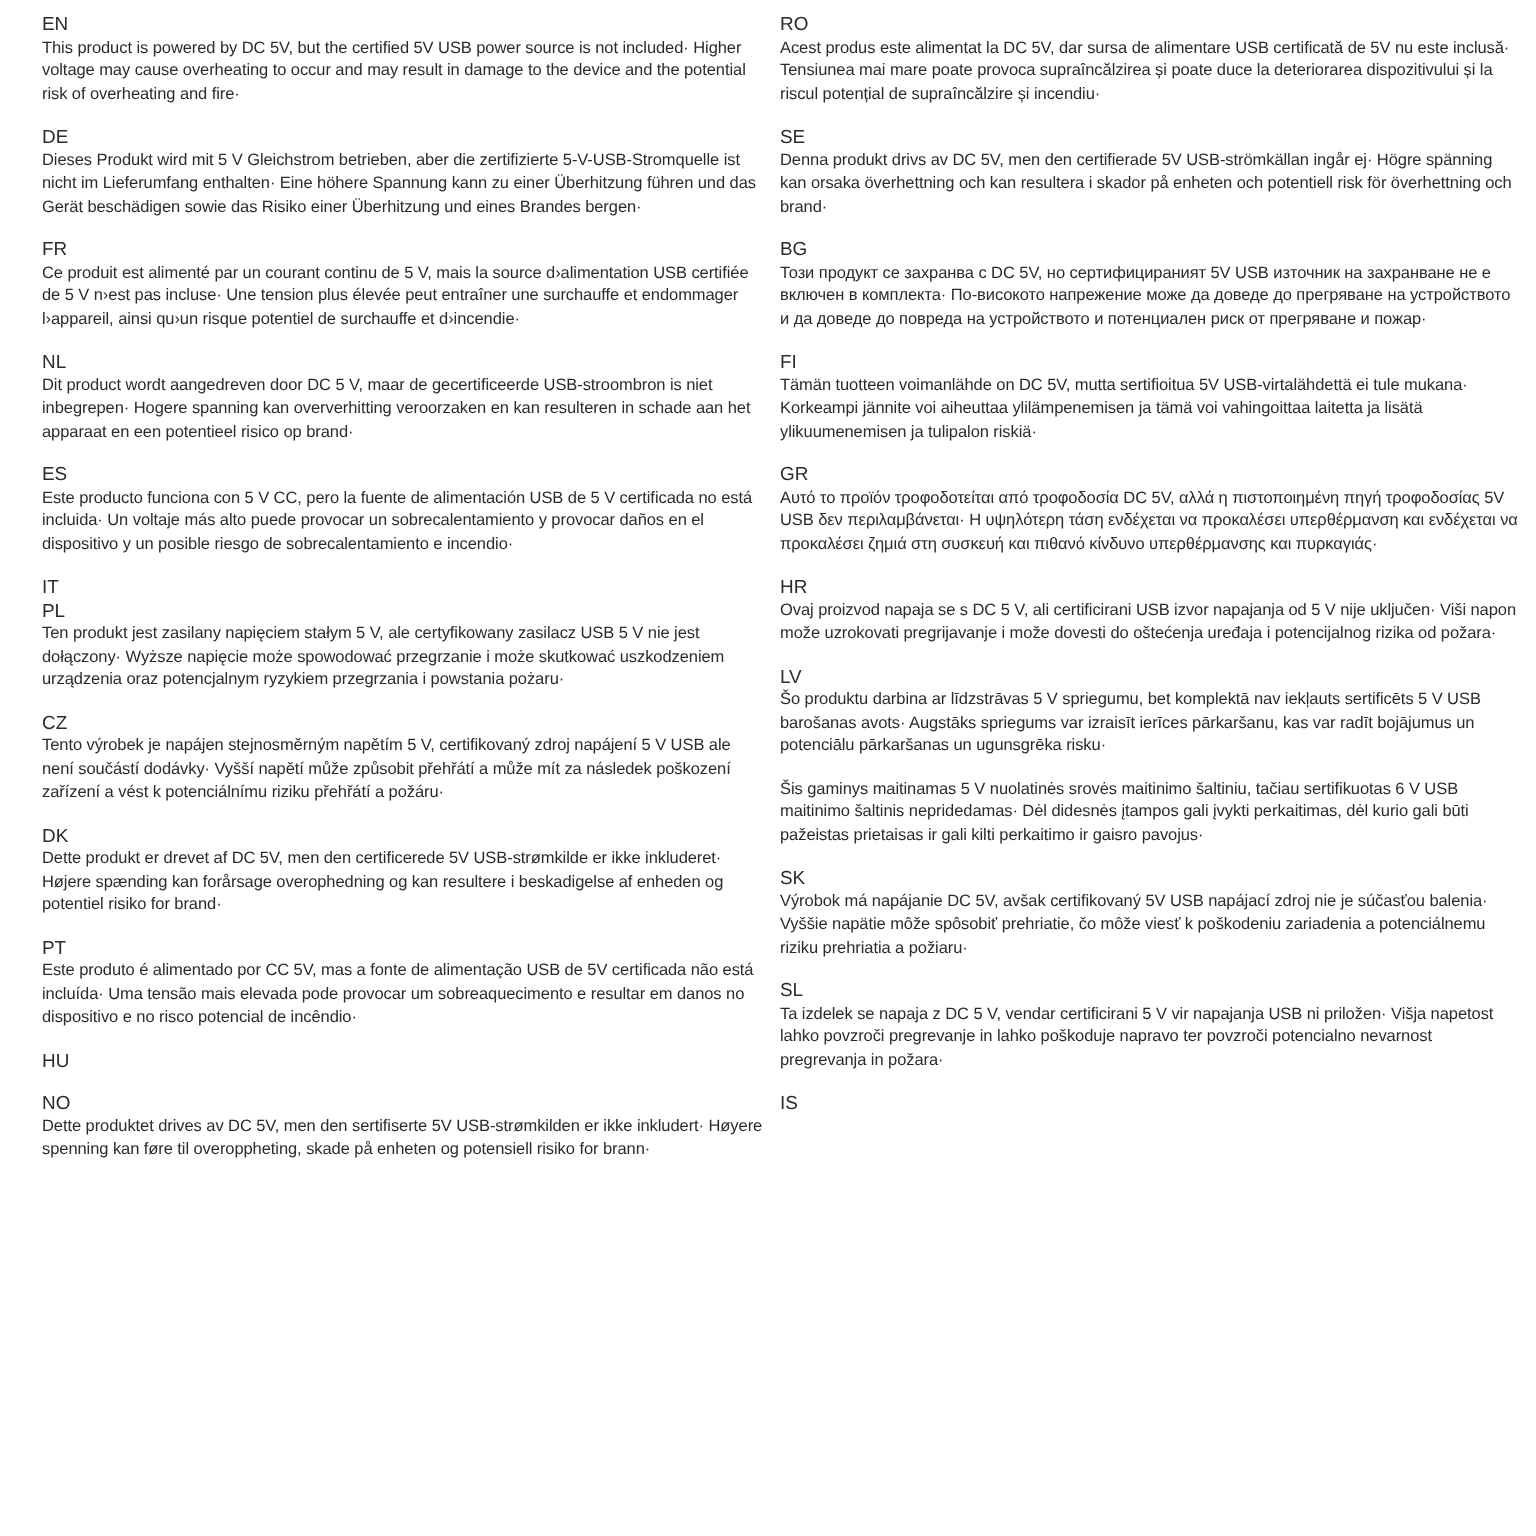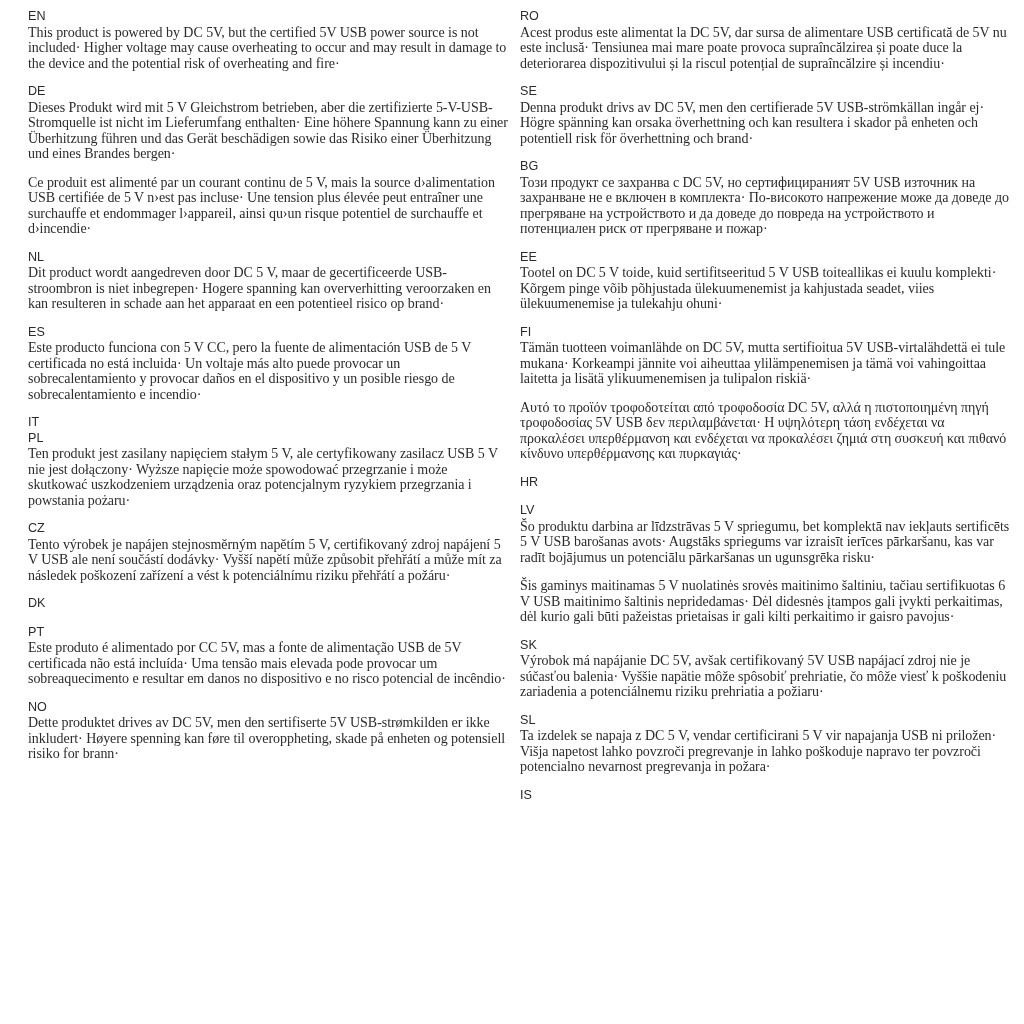--- a/index.html
+++ b/index.html
@@ -36,41 +36,41 @@
   }
   .lang-code {
     margin: 0;
     font-size: 12.6px;
     line-height: 15.5px;
     font-weight: 400;
     letter-spacing: 0;
   }
   .lang-text {
     margin: 0;
-    font-size: 14px;
+    font-size: 11px;
     line-height: 15.5px;
     letter-spacing: -0.05px;
     text-align: left;
-    font-family: Liberation Serif, serif;
   }
 </style>
 </head>
 <body>
 
 <div class="page">
   <div class="col col-left">
       <section class="lang-section">
         <h2 class="lang-code">EN</h2>
         <p class="lang-text">This product is powered by DC 5V, but the certified 5V USB power source is not included· Higher voltage may cause overheating to occur and may result in damage to the device and the potential risk of overheating and fire·</p>
       </section>
       <section class="lang-section">
         <h2 class="lang-code">DE</h2>
         <p class="lang-text">Dieses Produkt wird mit 5 V Gleichstrom betrieben, aber die zertifizierte 5-V-USB-Stromquelle ist nicht im Lieferumfang enthalten· Eine höhere Spannung kann zu einer Überhitzung führen und das Gerät beschädigen sowie das Risiko einer Überhitzung und eines Brandes bergen·</p>
       </section>
       <section class="lang-section">
+        <h2 class="lang-code">FR</h2>
         <p class="lang-text">Ce produit est alimenté par un courant continu de 5 V, mais la source d›alimentation USB certifiée de 5 V n›est pas incluse· Une tension plus élevée peut entraîner une surchauffe et endommager l›appareil, ainsi qu›un risque potentiel de surchauffe et d›incendie·</p>
       </section>
       <section class="lang-section">
         <h2 class="lang-code">NL</h2>
         <p class="lang-text">Dit product wordt aangedreven door DC 5 V, maar de gecertificeerde USB-stroombron is niet inbegrepen· Hogere spanning kan oververhitting veroorzaken en kan resulteren in schade aan het apparaat en een potentieel risico op brand·</p>
       </section>
       <section class="lang-section">
         <h2 class="lang-code">ES</h2>
         <p class="lang-text">Este producto funciona con 5 V CC, pero la fuente de alimentación USB de 5 V certificada no está incluida· Un voltaje más alto puede provocar un sobrecalentamiento y provocar daños en el dispositivo y un posible riesgo de sobrecalentamiento e incendio·</p>
       </section>
@@ -80,58 +80,58 @@
       <section class="lang-section">
         <h2 class="lang-code">PL</h2>
         <p class="lang-text">Ten produkt jest zasilany napięciem stałym 5 V, ale certyfikowany zasilacz USB 5 V nie jest dołączony· Wyższe napięcie może spowodować przegrzanie i może skutkować uszkodzeniem urządzenia oraz potencjalnym ryzykiem przegrzania i powstania pożaru·</p>
       </section>
       <section class="lang-section">
         <h2 class="lang-code">CZ</h2>
         <p class="lang-text">Tento výrobek je napájen stejnosměrným napětím 5 V, certifikovaný zdroj napájení 5 V USB ale není součástí dodávky· Vyšší napětí může způsobit přehřátí a může mít za následek poškození zařízení a vést k potenciálnímu riziku přehřátí a požáru·</p>
       </section>
       <section class="lang-section">
         <h2 class="lang-code">DK</h2>
+        <p class="lang-text">Dette produkt er drevet af DC 5V, men den certificerede 5V USB-strømkilde er ikke inkluderet· Højere spænding kan forårsage overophedning og kan resultere i beskadigelse af enheden og potentiel risiko for brand·</p>
       </section>
       <section class="lang-section">
         <h2 class="lang-code">PT</h2>
         <p class="lang-text">Este produto é alimentado por CC 5V, mas a fonte de alimentação USB de 5V certificada não está incluída· Uma tensão mais elevada pode provocar um sobreaquecimento e resultar em danos no dispositivo e no risco potencial de incêndio·</p>
       </section>
       <section class="lang-section">
+        <h2 class="lang-code">HU</h2>
       </section>
       <section class="lang-section">
         <h2 class="lang-code">NO</h2>
         <p class="lang-text">Dette produktet drives av DC 5V, men den sertifiserte 5V USB-strømkilden er ikke inkludert· Høyere spenning kan føre til overoppheting, skade på enheten og potensiell risiko for brann·</p>
       </section>
     </div>
   <div class="col col-right">
       <section class="lang-section">
         <h2 class="lang-code">RO</h2>
         <p class="lang-text">Acest produs este alimentat la DC 5V, dar sursa de alimentare USB certificată de 5V nu este inclusă· Tensiunea mai mare poate provoca supraîncălzirea și poate duce la deteriorarea dispozitivului și la riscul potențial de supraîncălzire și incendiu·</p>
       </section>
       <section class="lang-section">
         <h2 class="lang-code">SE</h2>
         <p class="lang-text">Denna produkt drivs av DC 5V, men den certifierade 5V USB-strömkällan ingår ej· Högre spänning kan orsaka överhettning och kan resultera i skador på enheten och potentiell risk för överhettning och brand·</p>
       </section>
       <section class="lang-section">
         <h2 class="lang-code">BG</h2>
         <p class="lang-text">Този продукт се захранва с DC 5V, но сертифицираният 5V USB източник на захранване не е включен в комплекта· По-високото напрежение може да доведе до прегряване на устройството и да доведе до повреда на устройството и потенциален риск от прегряване и пожар·</p>
       </section>
       <section class="lang-section">
-        <h2 class="lang-code">EE</h2>
-        <p class="lang-text">Tootel on DC 5 V toide, kuid sertifitseeritud 5 V USB toiteallikas ei kuulu komplekti· Kõrgem pinge võib põhjustada ülekuumenemist ja kahjustada seadet, viies ülekuumenemise ja tulekahju ohuni·</p>
-      </section>
-      <section class="lang-section">
         <h2 class="lang-code">FI</h2>
         <p class="lang-text">Tämän tuotteen voimanlähde on DC 5V, mutta sertifioitua 5V USB-virtalähdettä ei tule mukana· Korkeampi jännite voi aiheuttaa ylilämpenemisen ja tämä voi vahingoittaa laitetta ja lisätä ylikuumenemisen ja tulipalon riskiä·</p>
       </section>
       <section class="lang-section">
+        <h2 class="lang-code">GR</h2>
         <p class="lang-text">Αυτό το προϊόν τροφοδοτείται από τροφοδοσία DC 5V, αλλά η πιστοποιημένη πηγή τροφοδοσίας 5V USB δεν περιλαμβάνεται· Η υψηλότερη τάση ενδέχεται να προκαλέσει υπερθέρμανση και ενδέχεται να προκαλέσει ζημιά στη συσκευή και πιθανό κίνδυνο υπερθέρμανσης και πυρκαγιάς·</p>
       </section>
       <section class="lang-section">
         <h2 class="lang-code">HR</h2>
+        <p class="lang-text">Ovaj proizvod napaja se s DC 5 V, ali certificirani USB izvor napajanja od 5 V nije uključen· Viši napon može uzrokovati pregrijavanje i može dovesti do oštećenja uređaja i potencijalnog rizika od požara·</p>
       </section>
       <section class="lang-section">
         <h2 class="lang-code">LV</h2>
         <p class="lang-text">Šo produktu darbina ar līdzstrāvas 5 V spriegumu, bet komplektā nav iekļauts sertificēts 5 V USB barošanas avots· Augstāks spriegums var izraisīt ierīces pārkaršanu, kas var radīt bojājumus un potenciālu pārkaršanas un ugunsgrēka risku·</p>
       </section>
       <section class="lang-section">
         <p class="lang-text">Šis gaminys maitinamas 5 V nuolatinės srovės maitinimo šaltiniu, tačiau sertifikuotas 6 V USB maitinimo šaltinis nepridedamas· Dėl didesnės įtampos gali įvykti perkaitimas, dėl kurio gali būti pažeistas prietaisas ir gali kilti perkaitimo ir gaisro pavojus·</p>
       </section>
       <section class="lang-section">
         <h2 class="lang-code">SK</h2>

